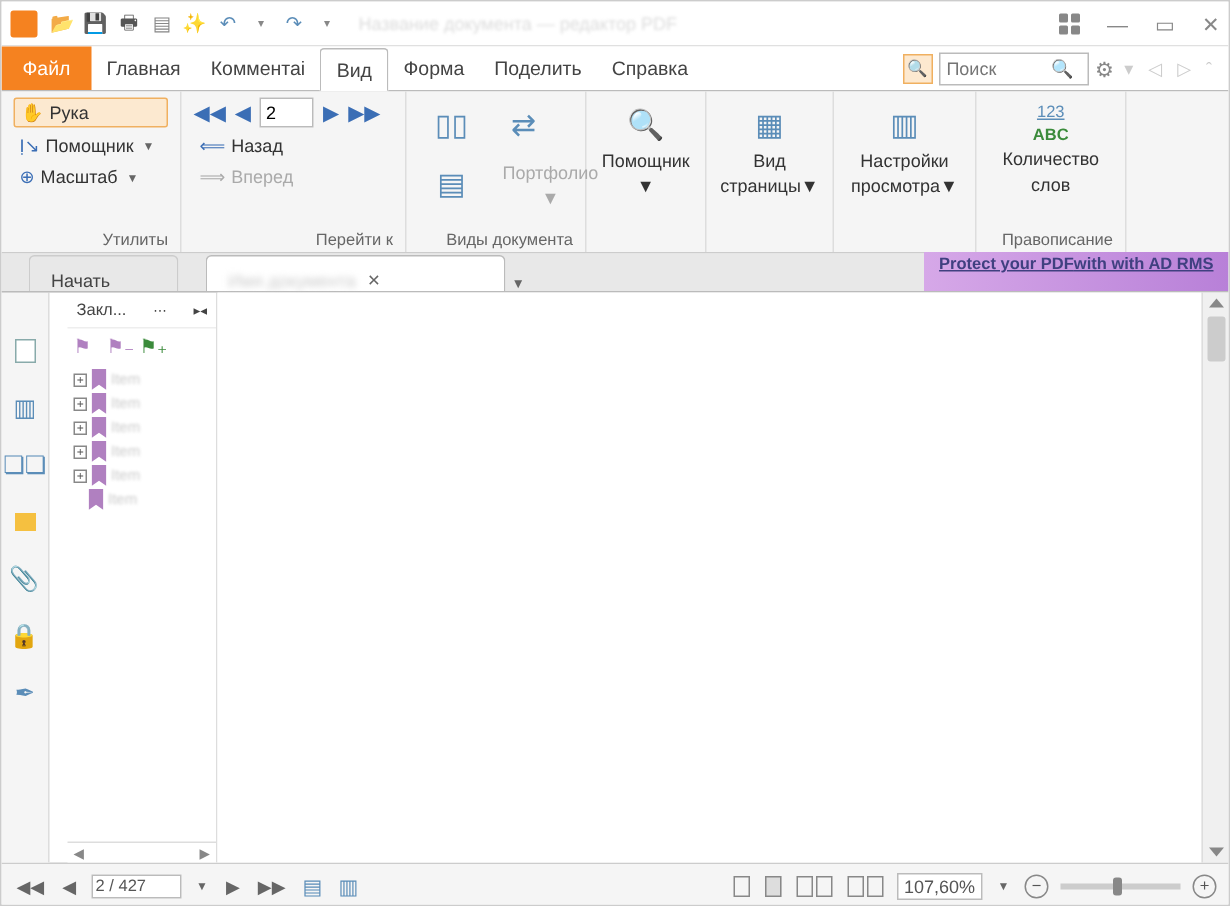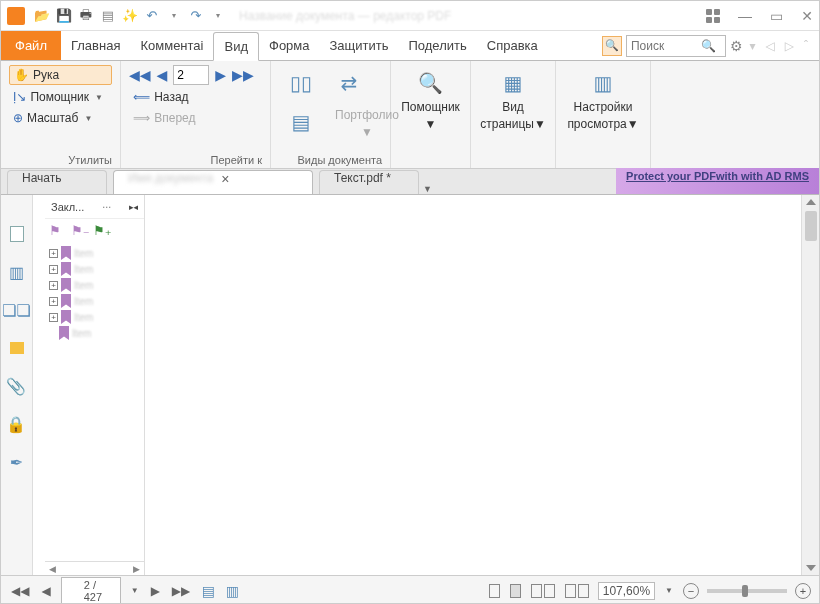--- a/index.html
+++ b/index.html
@@ -39,21 +39,21 @@
 .r-btn .dd { font-size: 8px; color: #666; margin-left: 2px; }
 .r-nav-row { display: flex; align-items: center; gap: 6px; }
 .r-nav-arrow { color: #3b6eb5; font-size: 14px; cursor: pointer; }
 .r-page-input { width: 36px; height: 20px; border: 1px solid #bbb; background: #fff; text-align: left; padding: 0 3px; font-size: 12px; }
 .r-big-btn { display: flex; flex-direction: column; align-items: center; padding: 4px 8px; font-size: 12px; color: #333; cursor: pointer; gap: 3px; }
 .r-big-btn.disabled { color: #aaa; }
 .r-big-icon { width: 28px; height: 28px; display: flex; align-items: center; justify-content: center; font-size: 20px; }
 .r-row { display: flex; gap: 4px; }
 
 .tabstrip { height: 26px; background: #e8e8e8; display: flex; align-items: flex-end; border-bottom: 1px solid #bbb; position: relative; }
-.doc-tab { height: 24px; background: #fff; border: 1px solid #bbb; border-bottom: none; border-radius: 4px 4px 0 0; padding: 0 14px; font-size: 12px; color: #444; display: flex; align-items: flex-start; margin-left: 6px; min-width: 100px; position: relative; }
+.doc-tab { height: 24px; background: #fff; border: 1px solid #bbb; border-bottom: none; border-radius: 4px 4px 0 0; padding: 0 14px; font-size: 12px; color: #444; display: flex; align-items: flex-end; margin-left: 18px; min-width: 100px; position: relative; }
 .doc-tab.inactive { background: #e8e8e8; border-color: #ccc; }
 .doc-tab .close { margin-left: 8px; font-size: 14px; color: #666; }
 .tab-blur { filter: blur(2px); color: #ccc; }
 .protect-banner { margin-left: auto; background: linear-gradient(90deg, #d6a8e8, #b880d8); color: #404080; font-size: 11px; font-weight: bold; padding: 2px 10px; height: 26px; display: flex; flex-direction: row; text-align: right; line-height: 1.1; text-decoration: underline; }
 .tab-dd { color: #666; font-size: 9px; padding: 0 4px; }
 
 .workarea { display: flex; height: 380px; }
 .side-icons { width: 32px; background: #f5f5f5; border-right: 1px solid #ddd; display: flex; flex-direction: column; align-items: center; padding-top: 30px; gap: 20px; }
 .side-icon { width: 18px; height: 18px; cursor: pointer; display: flex; align-items: center; justify-content: center; font-size: 16px; }
 .s-page { border: 1px solid #8aa; background: #fff; width: 14px; height: 16px; position: relative; }
@@ -78,21 +78,21 @@
 
 .doc-view { flex: 1; background: #fff; position: relative; }
 .vscroll { width: 18px; background: #f0f0f0; border-left: 1px solid #ddd; position: relative; }
 .vscroll::before, .vscroll::after { content: ''; position: absolute; left: 4px; width: 0; height: 0; border-left: 5px solid transparent; border-right: 5px solid transparent; }
 .vscroll::before { top: 4px; border-bottom: 6px solid #888; }
 .vscroll::after { bottom: 4px; border-top: 6px solid #888; }
 .vscroll-thumb { position: absolute; top: 16px; left: 3px; width: 12px; height: 30px; background: #ccc; border-radius: 2px; }
 
 .statusbar { height: 30px; background: #f5f5f5; border-top: 1px solid #ccc; display: flex; align-items: center; padding: 0 8px; gap: 8px; font-size: 12px; color: #555; }
 .sb-btn { cursor: pointer; font-size: 12px; color: #666; padding: 0 2px; }
-.sb-pagebox { border: 1px solid #bbb; background: #fff; padding: 1px 22px; font-size: 11px; width: 60px; }
+.sb-pagebox { border: 1px solid #bbb; background: #fff; padding: 1px 2px; font-size: 11px; width: 60px; }
 .sb-icon { width: 16px; height: 16px; display: inline-flex; align-items: center; justify-content: center; font-size: 14px; }
 .sb-layout { border: 1px solid #888; width: 11px; height: 14px; margin: 0 1px; }
 .sb-zoom-slider { width: 80px; height: 4px; background: #ccc; position: relative; }
 .sb-zoom-slider::after { content: ''; position: absolute; left: 35px; top: -4px; width: 6px; height: 12px; background: #888; border-radius: 2px; }
 .sb-zoom { border: 1px solid #bbb; padding: 1px 4px; background: #fff; }
 .sb-circle { width: 16px; height: 16px; border: 1px solid #888; border-radius: 50%; display: flex; align-items: center; justify-content: center; font-size: 11px; }
 </style>
 </head>
 <body>
 
@@ -120,21 +120,20 @@
     <span class="win-btn">✕</span>
   </div>
 </div>
 
 <div class="menubar">
   <div class="menu-file">Файл</div>
   <div class="menu-item">Главная</div>
   <div class="menu-item">Комментаі</div>
   <div class="menu-item active">Вид</div>
   <div class="menu-item">Форма</div>
-  <div class="menu-item">Защитить</div>
   <div class="menu-item">Поделить</div>
   <div class="menu-item">Справка</div>
   <div class="search-area">
     <div class="search-icon-btn">🔍</div>
     <div class="search-box">
       <input class="search-input" placeholder="Поиск" style="">
       <span class="search-go">🔍</span>
     </div>
     <span class="gear">⚙</span>
     <span class="nav-arrow">▾</span>
@@ -226,32 +225,38 @@
   </div>
 
   <div class="r-group" style="width:95px">
     <div class="r-big-btn">
       <div class="r-big-icon" style="color:#5b8db8">▥</div>
       <span>Настройки</span>
       <span><span>просмотра</span><span class="dd">▼</span></span>
     </div>
   </div>
 
+  <div class="r-group" style="width:100px">
+    <div class="r-big-btn">
+      <div style="font-size:11px;color:#5b8db8;text-decoration:underline">123</div>
+      <div style="font-size:11px;color:#3b8b3b;font-weight:bold">ABC</div>
+      <span>Количество</span>
+      <span>слов</span>
+    </div>
+    <div class="r-group-label">Правописание</div>
+  </div>
 </div>
 
 <div class="tabstrip">
   <div class="doc-tab inactive">
       <span>Начать</span>
     </div>
   <div class="doc-tab" style="width:200px">
       <span class="tab-blur">Имя документа</span>
       <span class="close">×</span>
-    </div>
-  <div class="doc-tab inactive">
-      <span>Текст.pdf *</span>
     </div>
   <span class="tab-dd">▼</span>
   <div class="protect-banner">
     <span>Protect your PDF</span>
     <span>with with AD RMS</span>
   </div>
 </div>
 
 <div class="workarea">
   <div class="side-icons">

